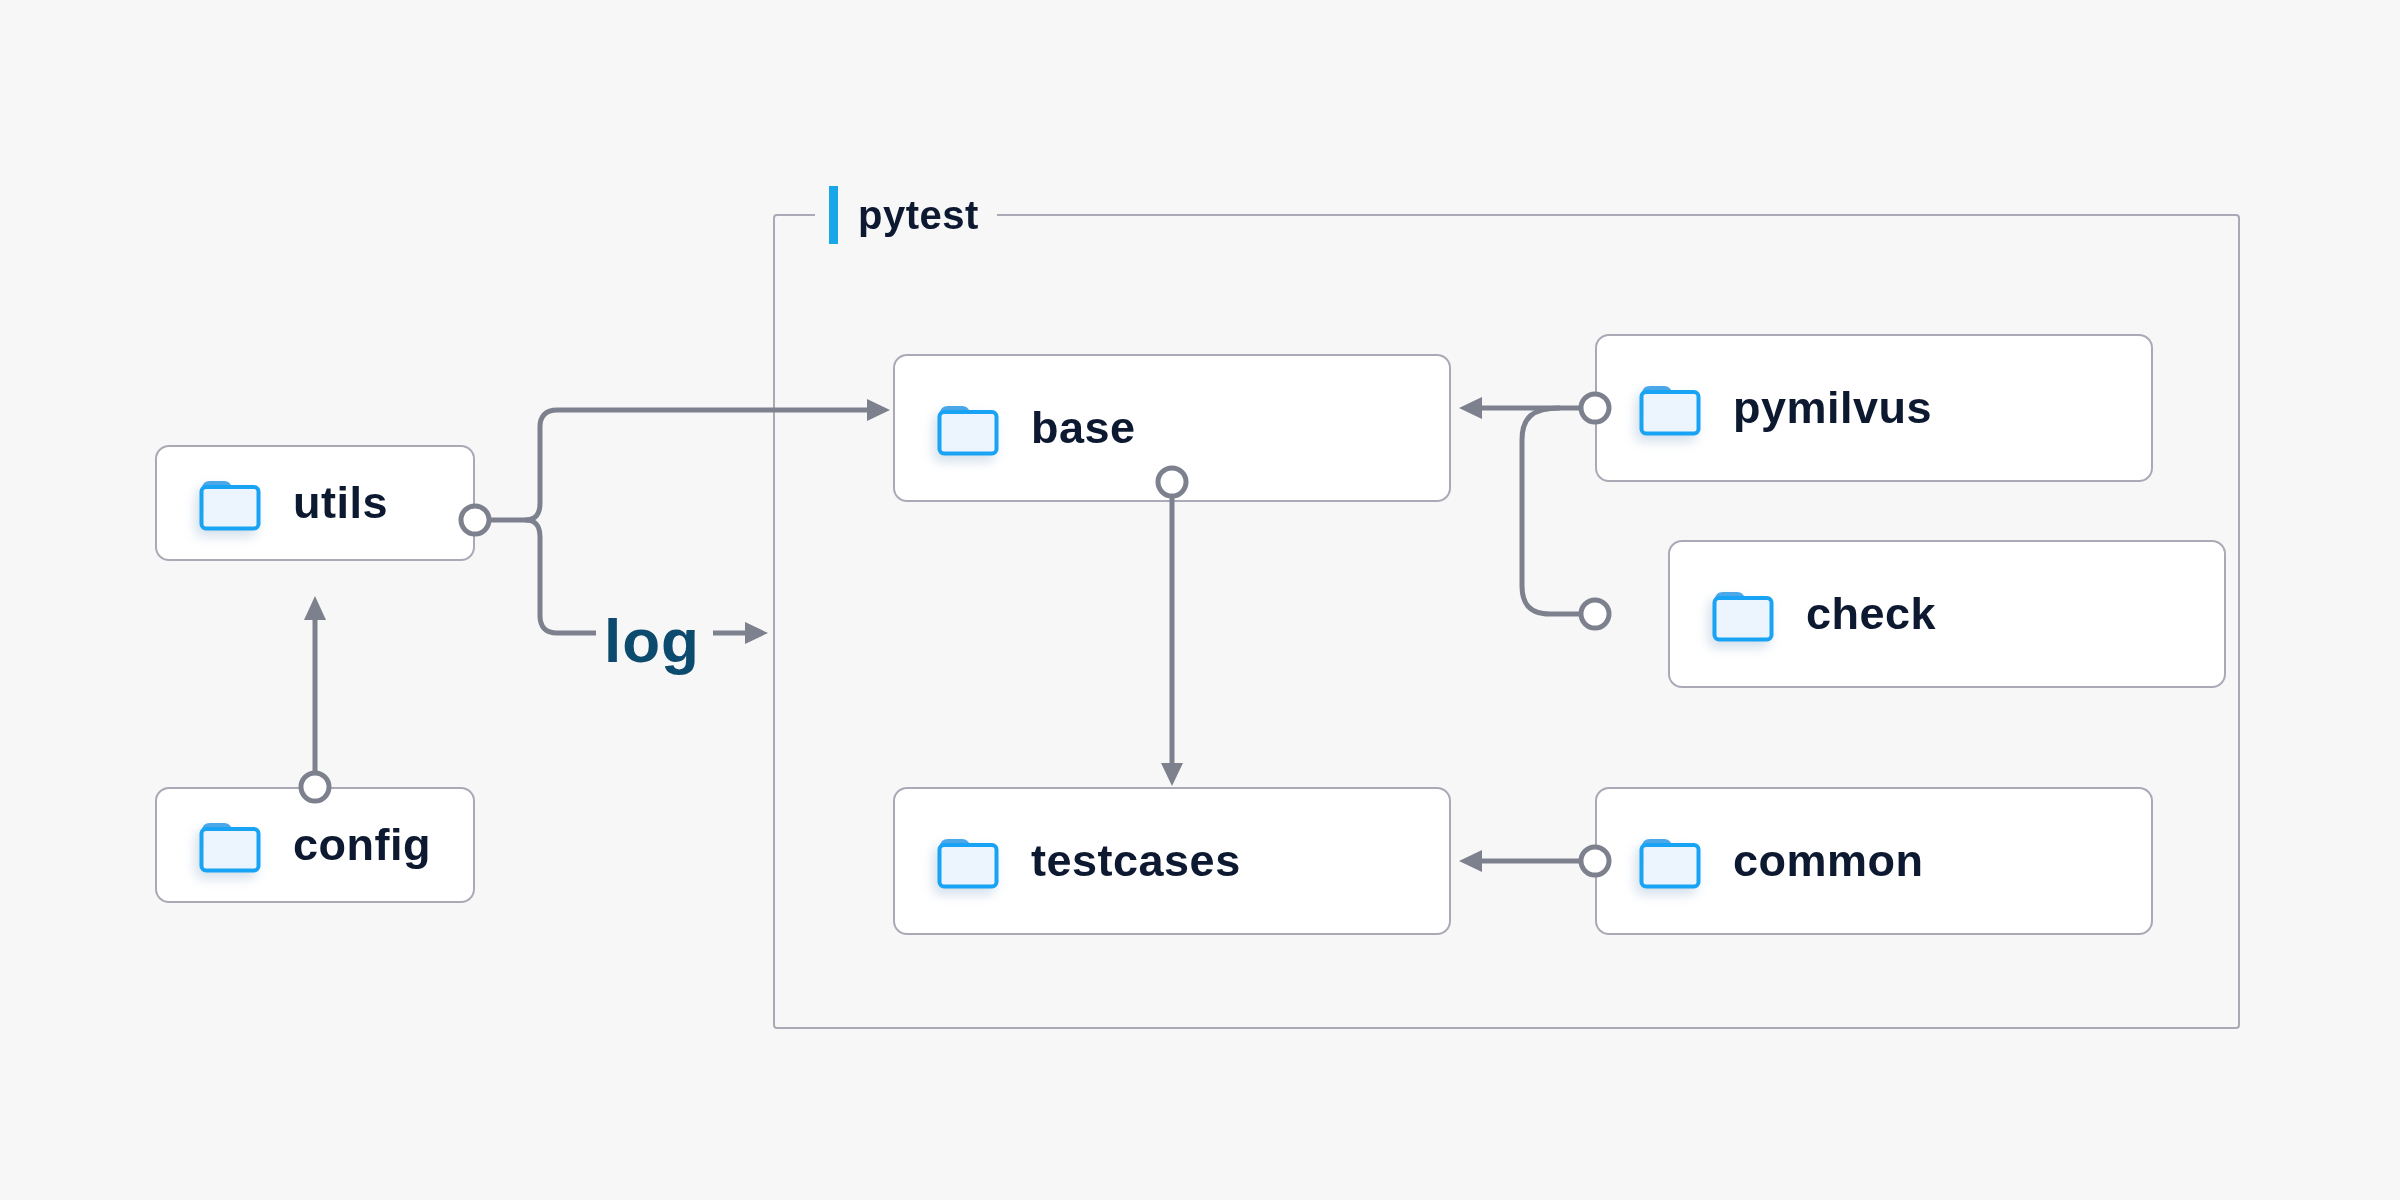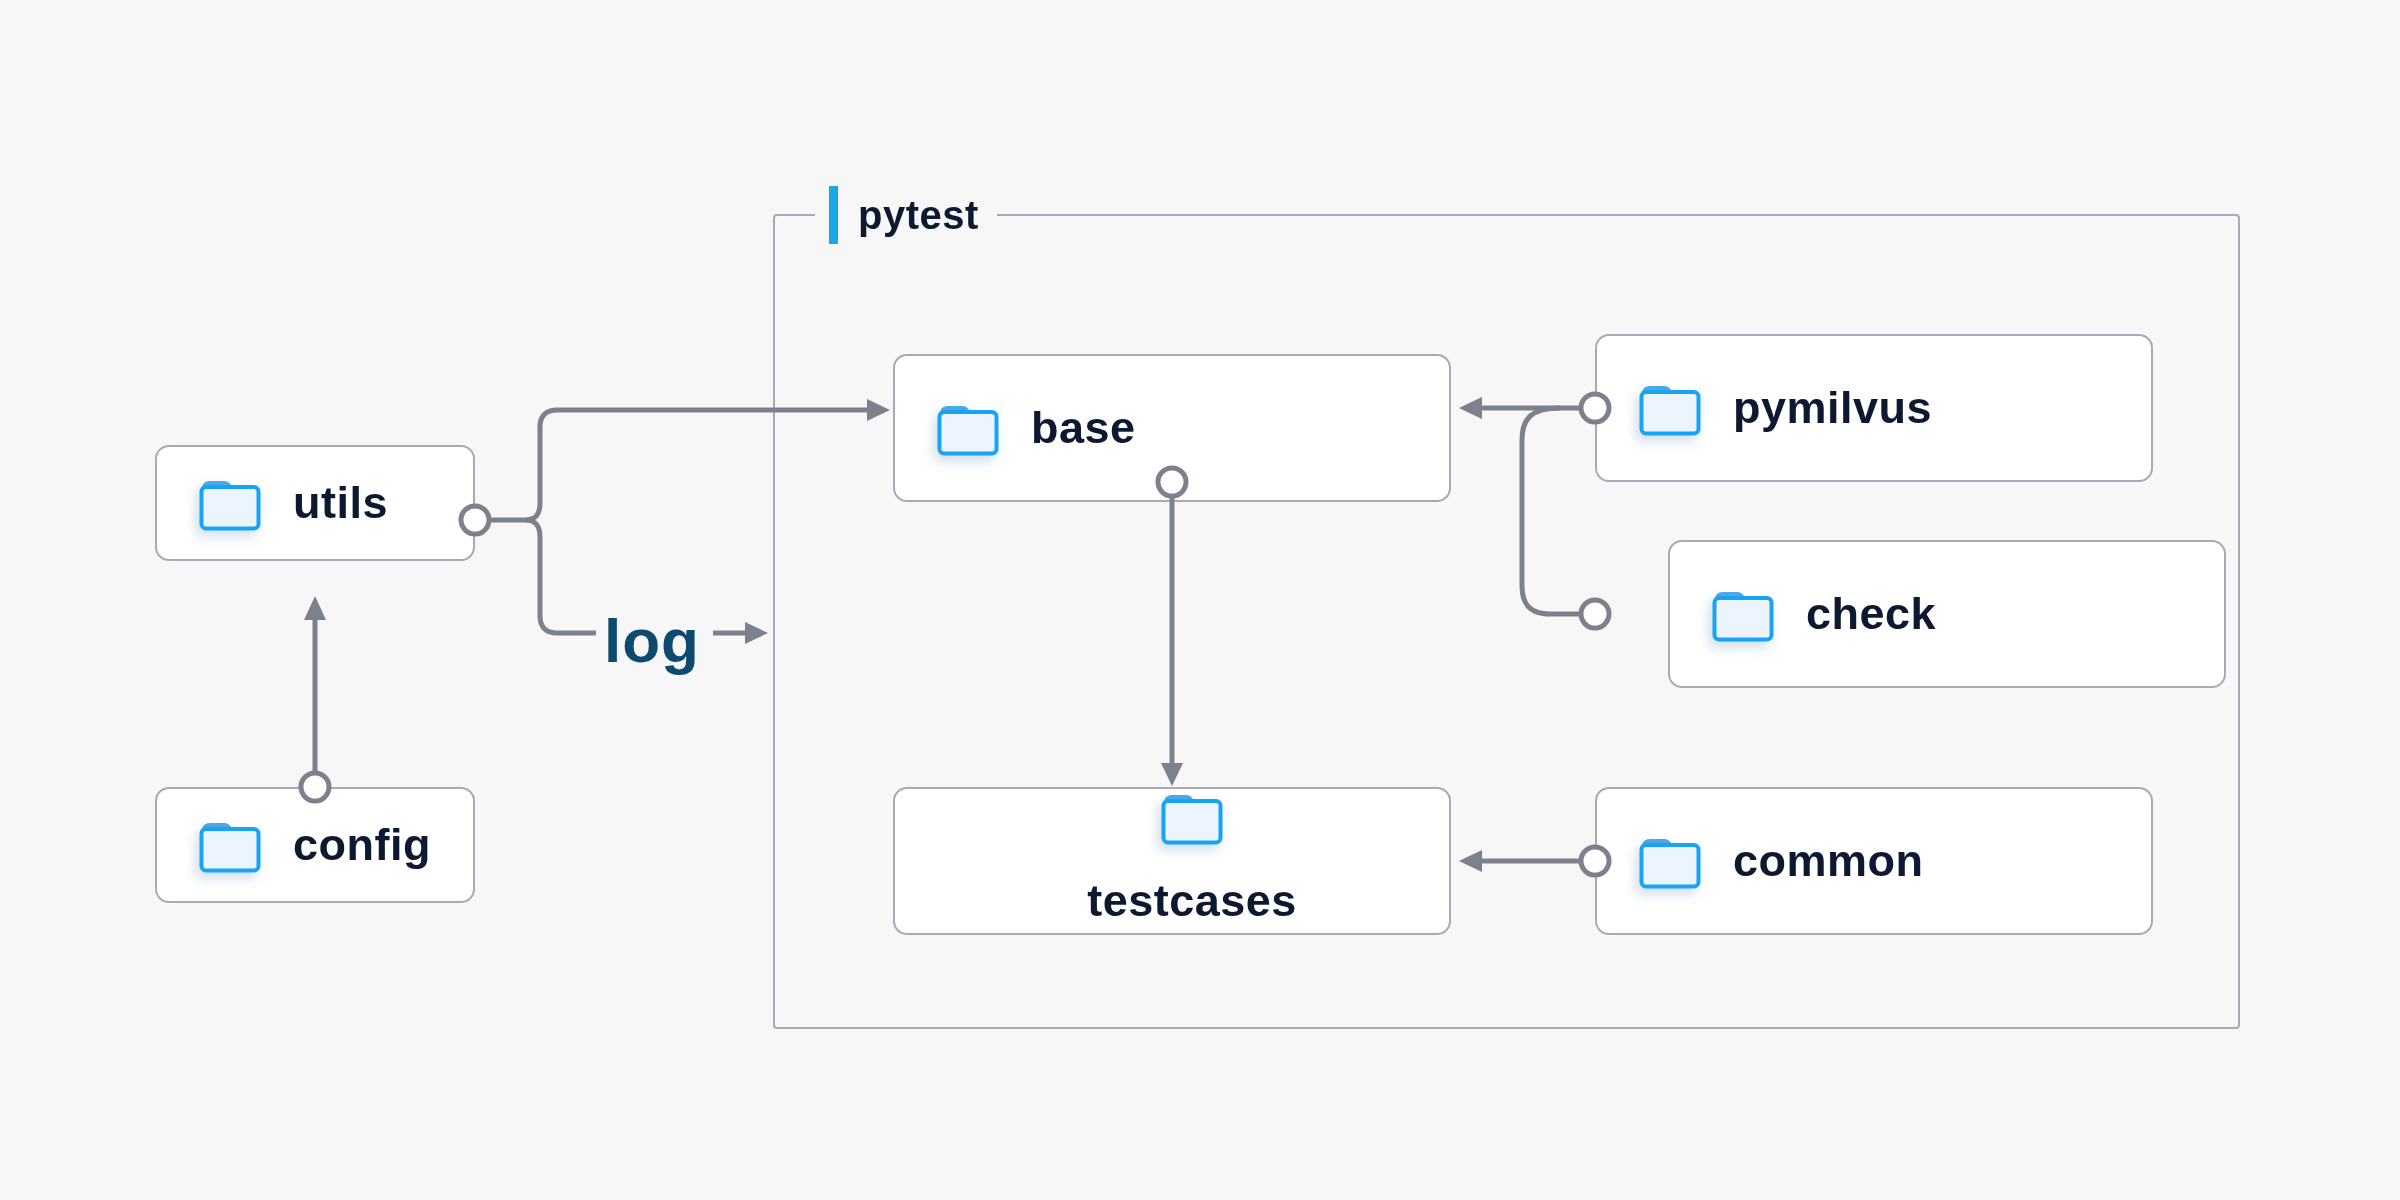--- a/index.html
+++ b/index.html
@@ -66,21 +66,21 @@
   .folder {
     width: 66px; height: 56px;
     flex: 0 0 auto;
     filter: drop-shadow(-4px 6px 6px rgba(110, 150, 190, 0.30));
   }
   #node-utils     { left: 155px; top: 445px; }
   #node-config    { left: 155px; top: 787px; }
   #node-base      { left: 893px; top: 334px; margin-top: 20px; }
   #node-pymilvus  { left: 1595px; top: 334px; align-items: center; }
   #node-check     { left: 1668px; top: 540px; }
-  #node-testcases { left: 893px; top: 787px; flex-direction: column; }
+  #node-testcases { left: 893px; top: 787px; }
   #node-common    { left: 1595px; top: 787px; }
   
   .edges {
     position: absolute;
     left: 0; top: 0;
     width: 2400px; height: 1200px;
     z-index: 3;
     pointer-events: none;
   }
   .edges path, .edges line {

